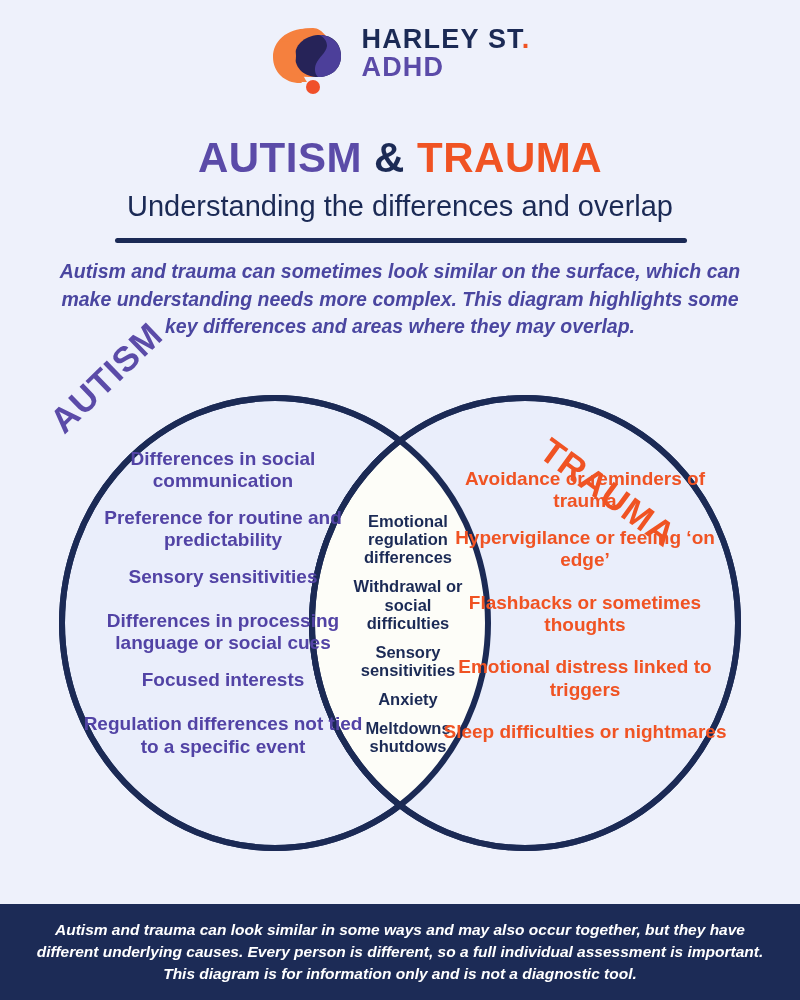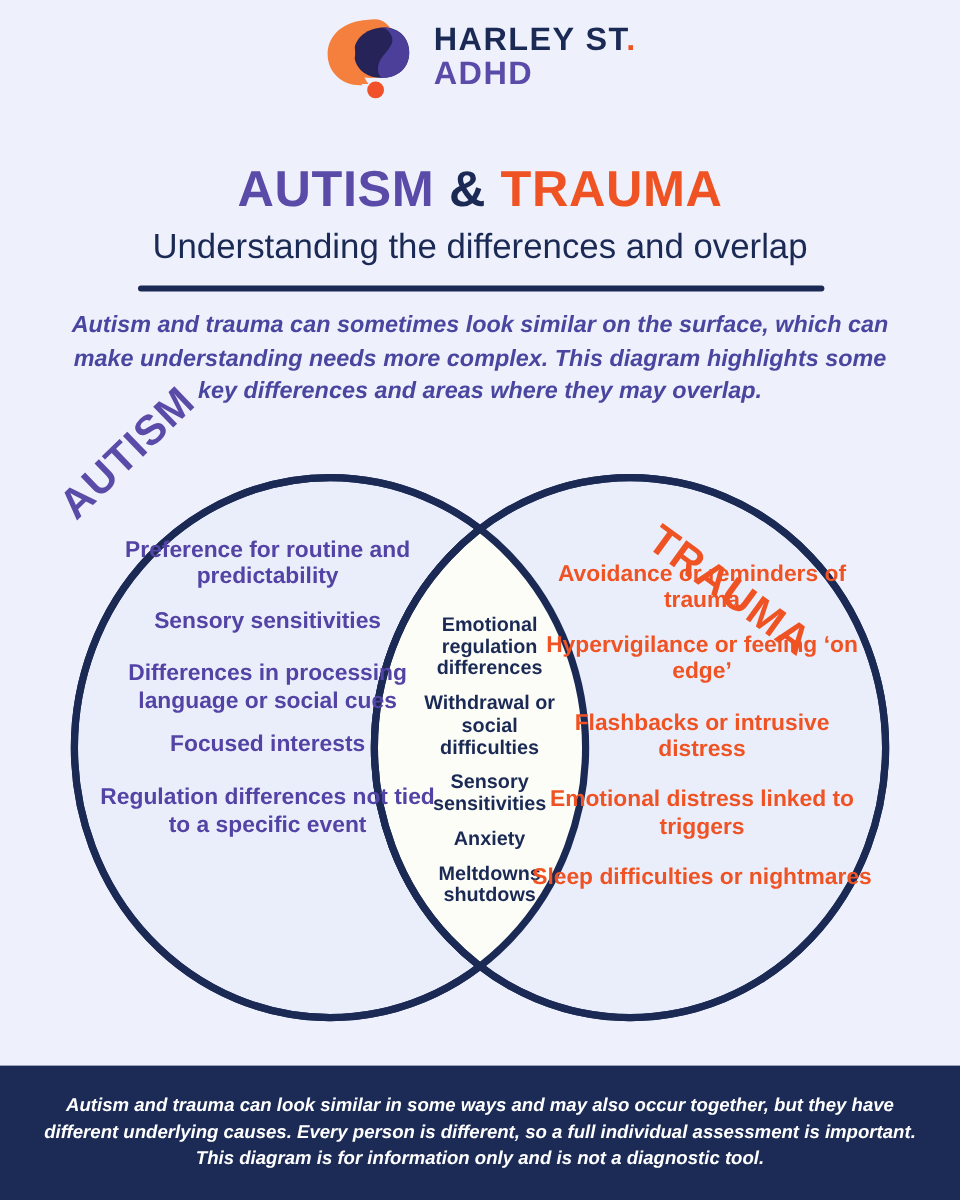--- a/index.html
+++ b/index.html
@@ -11,26 +11,26 @@
     height: 1000px;
     background: #eef1fb;
     font-family: "Liberation Sans", sans-serif;
     overflow: hidden;
     position: relative;
   }
 
   
   .logo-row {
     position: absolute;
-    top: 14px;
+    top: 26px;
     left: 0;
     width: 800px;
     display: flex;
     justify-content: center;
-    align-items: center;
+    align-items: flex-start;
     gap: 14px;
   }
   .logo-mark {
     width: 78px;
     height: 68px;
     position: relative;
     flex: 0 0 auto;
   }
   .logo-word {
     line-height: 1.02;
@@ -166,21 +166,21 @@
   }
   .item { margin-bottom: 14px; }
   .col-center .item { margin-bottom: 11px; }
 
   
   .footer {
     position: absolute;
     left: 0;
     bottom: 0;
     width: 800px;
-    height: 112px;
+    height: 96px;
     background: #1c2b56;
     display: flex;
     align-items: center;
     justify-content: center;
   }
   .footer-text {
     width: 740px;
     text-align: center;
     color: #ffffff;
     font-size: 15.5px;
@@ -237,39 +237,40 @@
       <ellipse cx="525" cy="263" rx="213" ry="225" fill="#fdfdf8" stroke="#1b2a55" stroke-width="6"></ellipse>
     </g>
     <ellipse cx="275" cy="263" rx="213" ry="225" fill="none" stroke="#1b2a55" stroke-width="6"></ellipse>
     <ellipse cx="525" cy="263" rx="213" ry="225" fill="none" stroke="#1b2a55" stroke-width="6"></ellipse>
   </svg>
 
   <div class="venn-label label-autism">AUTISM</div>
   <div class="venn-label label-trauma">TRAUMA</div>
 
   <div class="col col-left">
+    <div class="item">Differences in social communication</div>
     <div class="item">Preference for routine and predictability</div>
     <div class="item">Sensory sensitivities</div>
     <div class="item" style="margin-top:22px;">Differences in processing language or social cues</div>
     <div class="item">Focused interests</div>
     <div class="item" style="margin-top:22px;">Regulation differences not tied to a specific event</div>
   </div>
 
   <div class="col col-center">
     <div class="item">Emotional regulation differences</div>
     <div class="item">Withdrawal or social difficulties</div>
     <div class="item">Sensory sensitivities</div>
     <div class="item">Anxiety</div>
     <div class="item">Meltdowns shutdows</div>
   </div>
 
   <div class="col col-right">
     <div class="item" style="margin-top:20px;">Avoidance or reminders of trauma</div>
     <div class="item">Hypervigilance or feeling ‘on edge’</div>
-    <div class="item" style="margin-top:20px;">Flashbacks or intrusive distress</div>
+    <div class="item" style="margin-top:20px;">Flashbacks or sometimes thoughts</div>
     <div class="item" style="margin-top:20px;">Emotional distress linked to triggers</div>
     <div class="item" style="margin-top:20px;">Sleep difficulties or nightmares</div>
   </div>
 </div>
 
 <div class="footer">
   <div class="footer-text">Autism and trauma can look similar in some ways and may also occur together, but they have different underlying causes. Every person is different, so a full individual assessment is important. This diagram is for information only and is not a diagnostic tool.</div>
 </div>
 
 </body></html>

